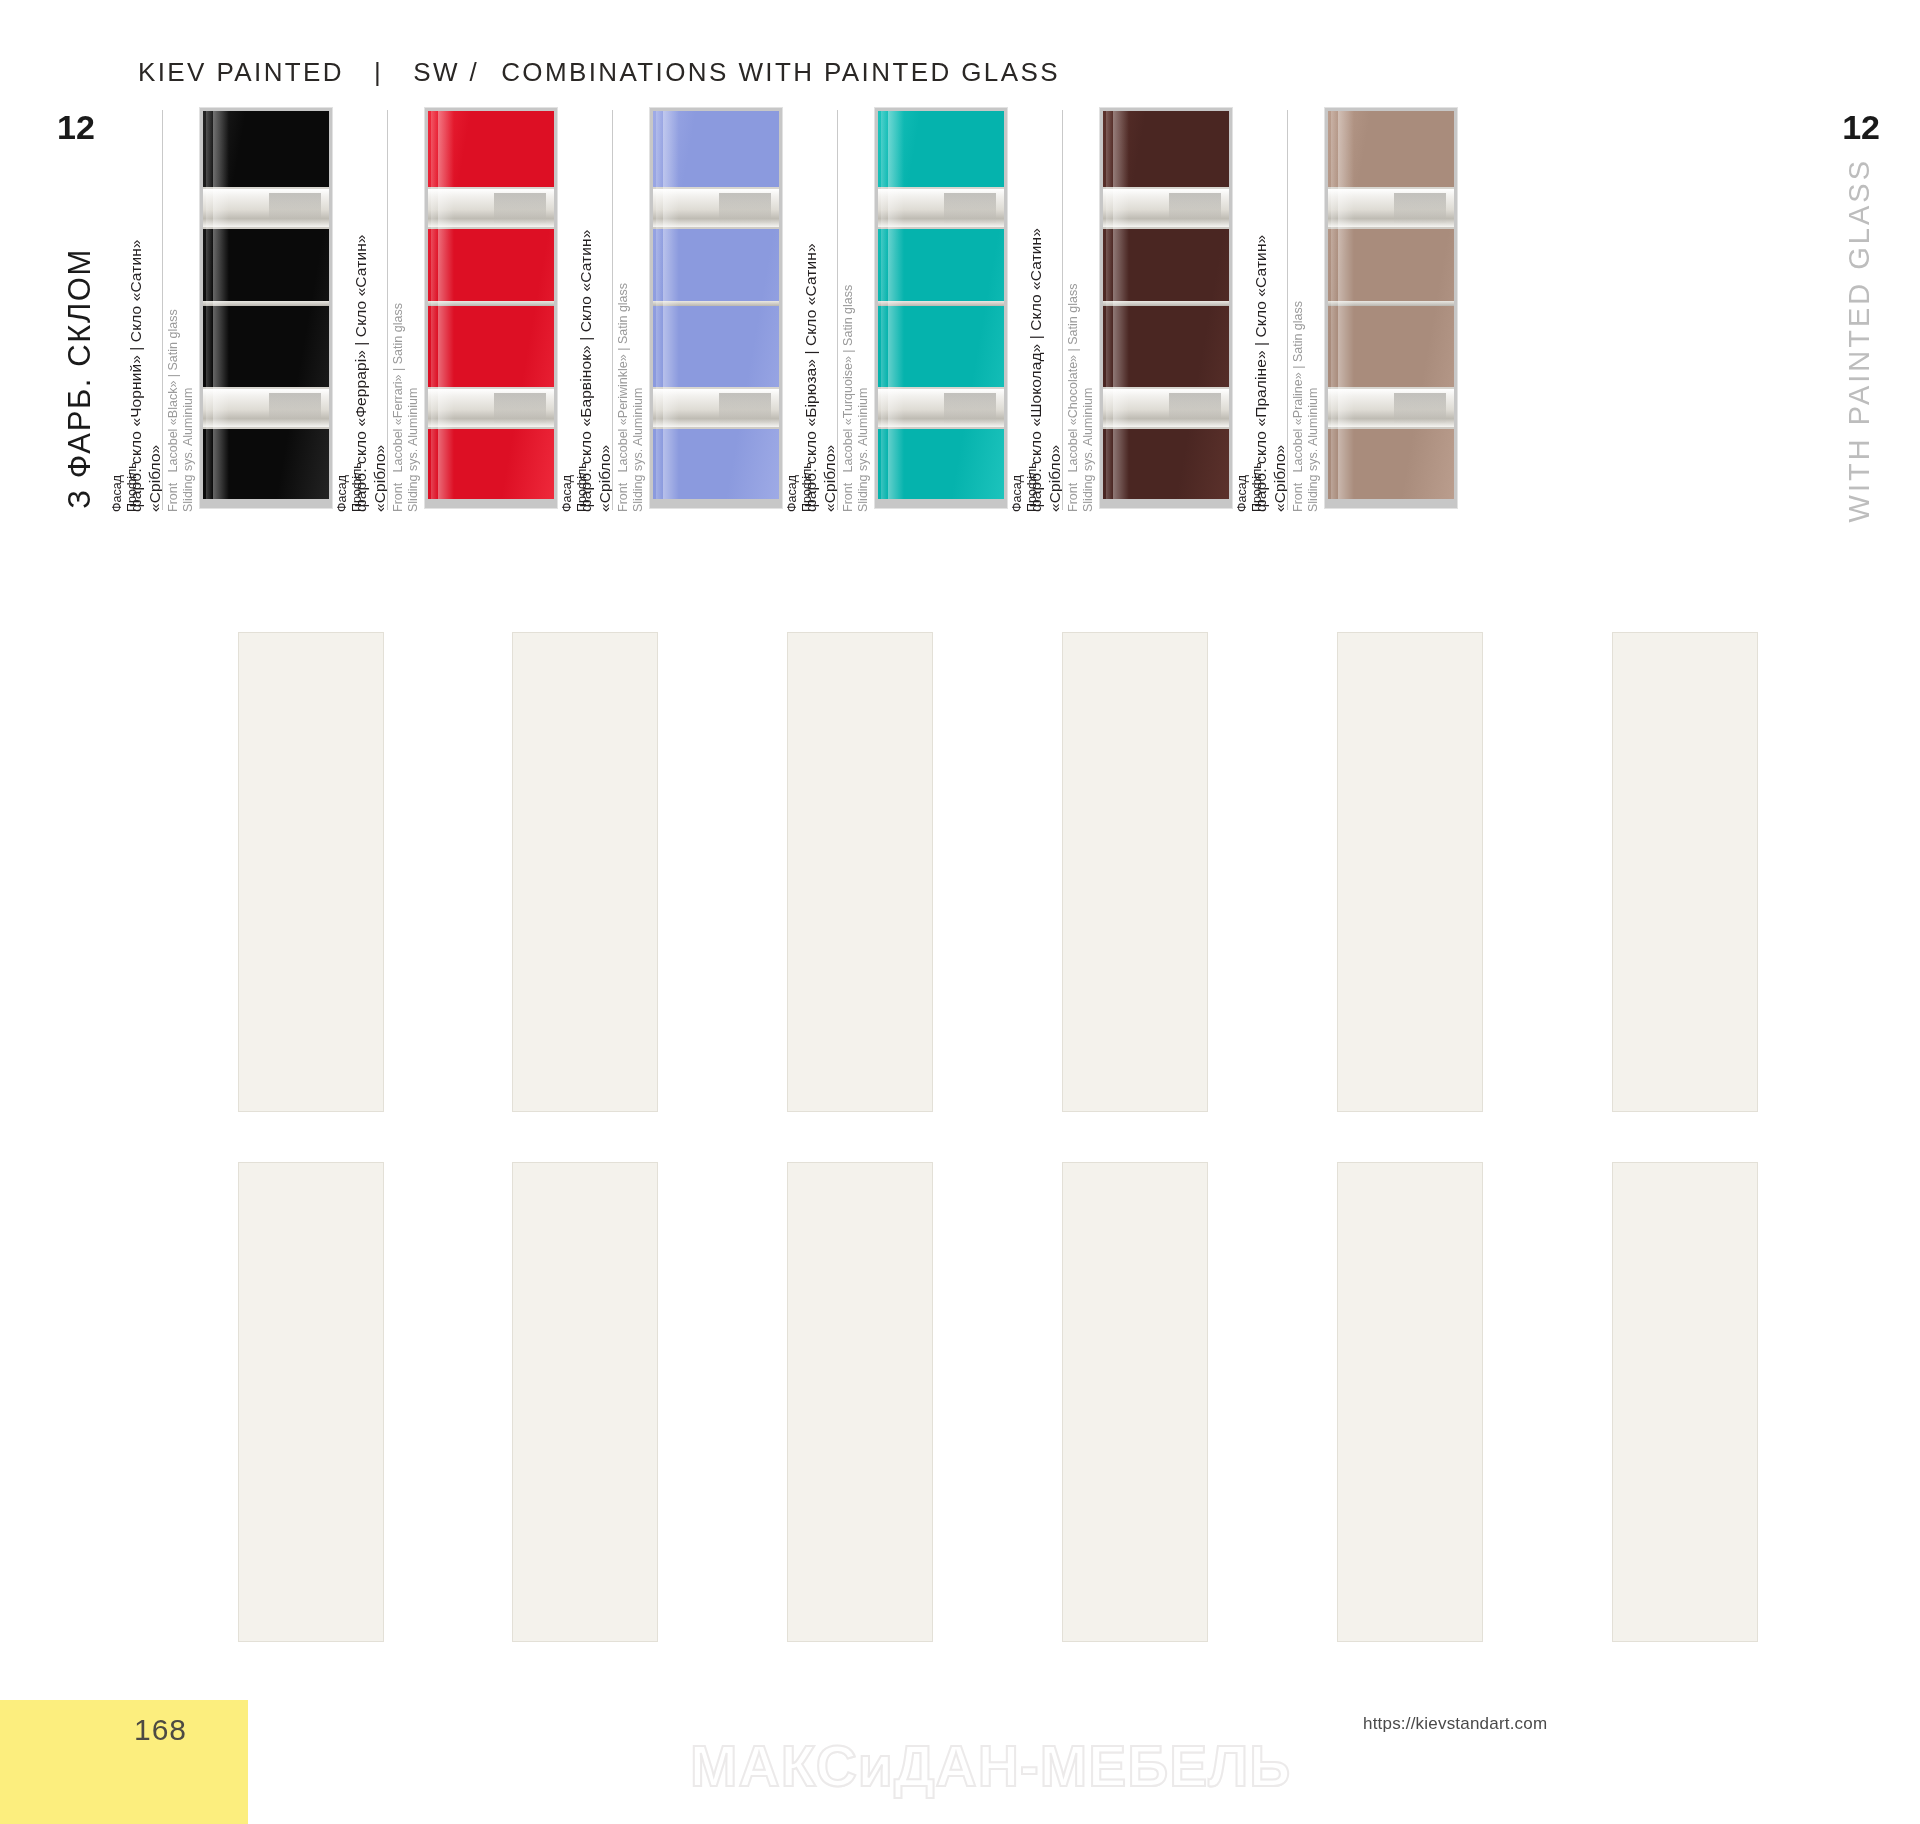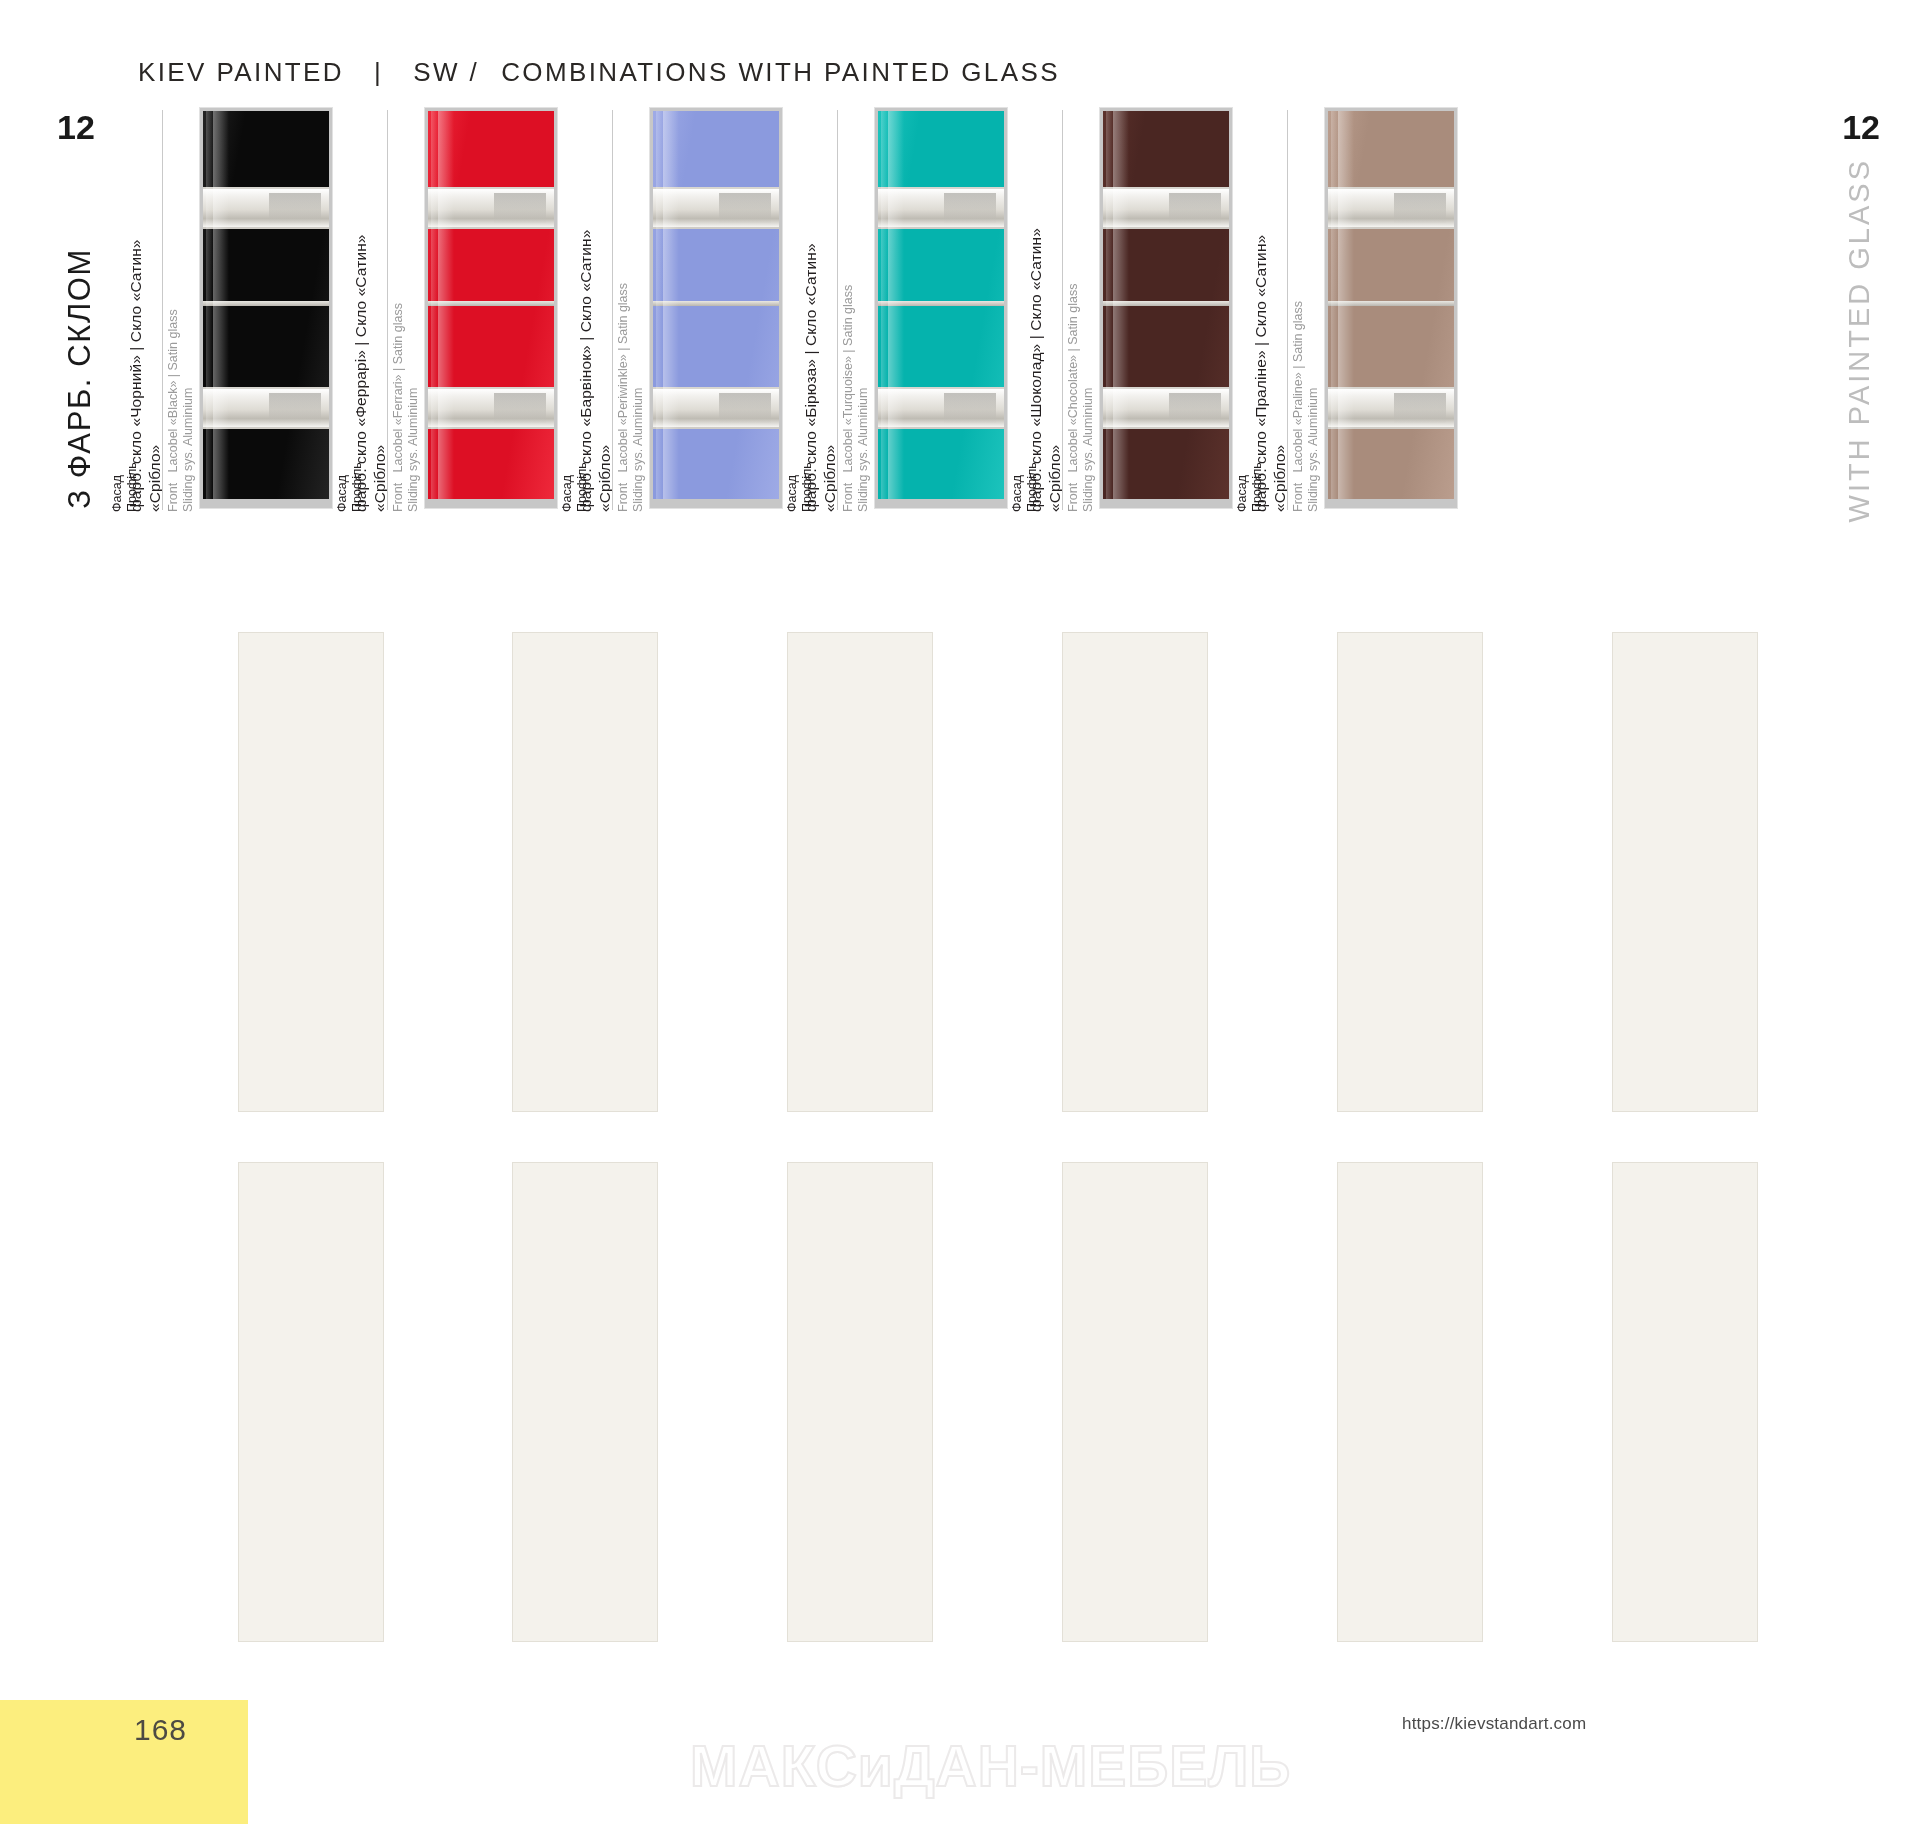--- a/index.html
+++ b/index.html
@@ -102,21 +102,21 @@
   .row-b{top:1162px;height:480px;}
 
   
   .page-tab{
     position:absolute;left:0;top:1700px;width:248px;height:124px;background:#fcee7e;
   }
   .page-num{
     position:absolute;left:134px;top:1713px;font-size:30px;color:#4d4a43;letter-spacing:1px;
   }
   .site-url{
-    position:absolute;left:1402px;top:1714px;font-size:17px;color:#4a4a4a;letter-spacing:.2px;
+    position:absolute;left:1363px;top:1714px;font-size:17px;color:#4a4a4a;letter-spacing:.2px;
   }
   .watermark{
     position:absolute;left:690px;top:1733px;
     font-size:57px;font-weight:700;letter-spacing:1px;
     color:#ffffff;-webkit-text-stroke:2px #eceaea;text-stroke:2px #eceaea;
     text-shadow:0 1px 0 #f1efef;
   }
 </style>
 </head>
 <body>

